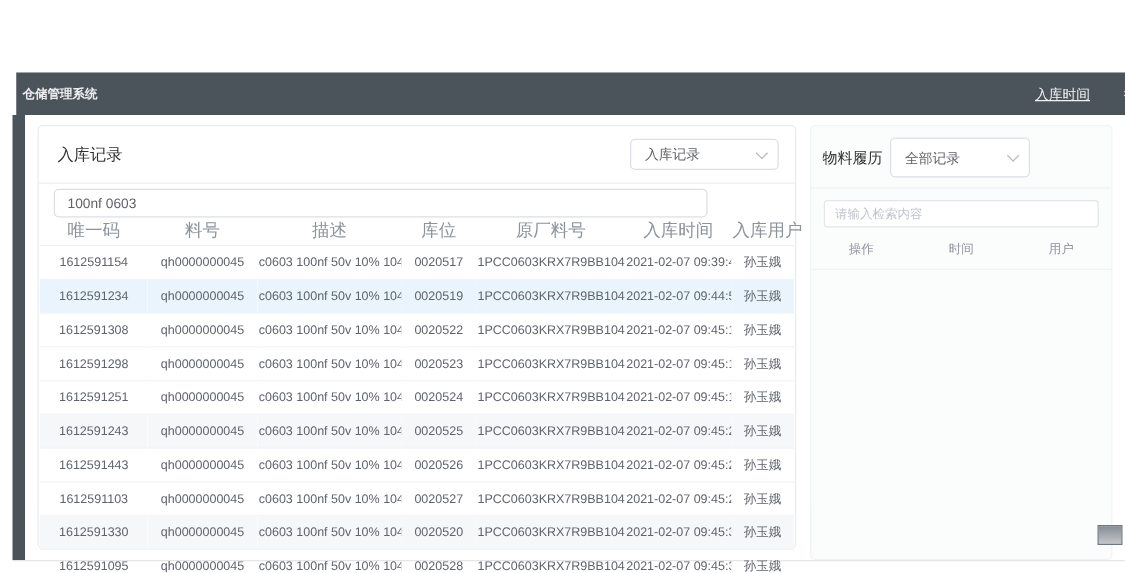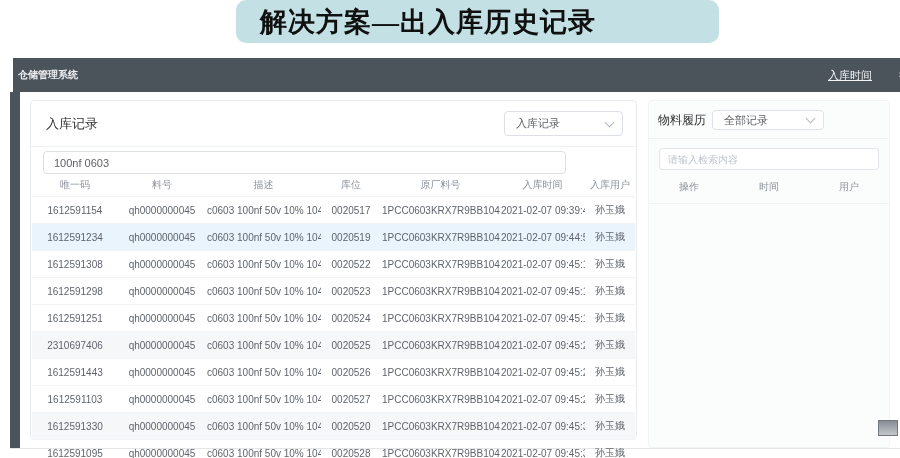--- a/index.html
+++ b/index.html
@@ -33,55 +33,52 @@
           color:#606266;box-sizing:border-box;cursor:pointer;}
   .select-left{width:119px;}
   .chev{width:6px;height:6px;border-right:1px solid #b4bac1;border-bottom:1px solid #b4bac1;
           transform:rotate(45deg);margin-top:-3px;}
   .search-left{position:absolute;left:12px;top:50px;width:523px;height:23px;border:1px solid #dcdfe6;
           border-radius:4px;font-size:11px;color:#606266;padding:4px 10px;box-sizing:border-box;
           font-family:"Liberation Sans",sans-serif;outline:none;}
   .table-wrap{position:absolute;left:1px;top:72px;width:603px;}
   table{width:100%;border-collapse:collapse;table-layout:fixed;}
   .c0{width:86px}.c1{width:88px}.c2{width:115px}.c3{width:60px}.c4{width:119px}.c5{width:85px}.c6{width:50px}
-  thead th{font-size:10px;color:#8d939b;font-weight:normal;height:21px;border-bottom:1px solid #f0f2f5;
+  thead th{font-size:14px;color:#8d939b;font-weight:normal;height:21px;border-bottom:1px solid #f0f2f5;
           white-space:nowrap;}
   tbody td{font-size:10px;color:#5f646b;height:24px;text-align:center;border-bottom:1px solid #f2f4f7;
           white-space:nowrap;overflow:hidden;}
   tr.selected{background:#e9f4fd;}
   tr.striped{background:#f6f7f8;}
 
   
   .card-right{position:absolute;left:648px;top:100px;width:242px;height:348px;background:#fbfcfc;
           border:1px solid #f2f3f5;border-radius:4px;box-sizing:border-box;}
   .right-header{display:flex;align-items:center;gap:6px;padding:9px 10px 8px 9px;
           border-bottom:1px solid #eef0f3;}
   .right-title{font-size:12px;color:#303133;white-space:nowrap;}
-  .select-right{width:112px;height:20px;}
+  .select-right{width:112px;height:32px;}
   .right-search{display:block;margin:9px 10px 0;width:220px;height:22px;border:1px solid #e2e5e9;
           border-radius:3px;background:#fff;font-size:10px;color:#606266;padding:0 8px;
           box-sizing:border-box;font-family:"Liberation Sans",sans-serif;outline:none;}
   .right-search::placeholder{color:#c0c4cc;}
   .right-cols{display:grid;grid-template-columns:1fr 1fr 1fr;margin-top:10px;padding-bottom:9px;
           border-bottom:1px solid #f0f2f5;}
   .right-col{text-align:center;font-size:10px;color:#8d939b;}
   .empty{position:absolute;top:249px;left:0;right:0;text-align:center;font-size:10.5px;color:#99a0a8;}
 
   
   .gray-box{position:absolute;left:878px;top:420px;width:20px;height:16px;
           background:linear-gradient(180deg,#878d94,#c3c7cb);border:1px solid #70777e;box-sizing:border-box;}
 </style>
 </head>
 <body>
 
 <div class="page">
 
-  <div class="banner">
-    <span class="banner-title">解决方案—出入库历史记录</span>
-  </div>
 
   <div class="app-header">
     <span class="brand">仓储管理系统</span>
     <div class="nav">
       <span class="nav-item underlined">入库时间</span>
       <span class="nav-item">待</span>
     </div>
   </div>
   <div class="left-strip"></div>
   <div class="window-bottom"></div>
@@ -157,21 +154,21 @@
             <tr>
               <td>1612591251</td>
               <td>qh0000000045</td>
               <td>c0603 100nf 50v 10% 104</td>
               <td>0020524</td>
               <td>1PCC0603KRX7R9BB104</td>
               <td>2021-02-07 09:45:18</td>
               <td>孙玉娥</td>
             </tr>
             <tr class="striped">
-              <td>2310697406</td>
+              <td>1612591243</td>
               <td>qh0000000045</td>
               <td>c0603 100nf 50v 10% 104</td>
               <td>0020525</td>
               <td>1PCC0603KRX7R9BB104</td>
               <td>2021-02-07 09:45:22</td>
               <td>孙玉娥</td>
             </tr>
             <tr>
               <td>1612591443</td>
               <td>qh0000000045</td>

